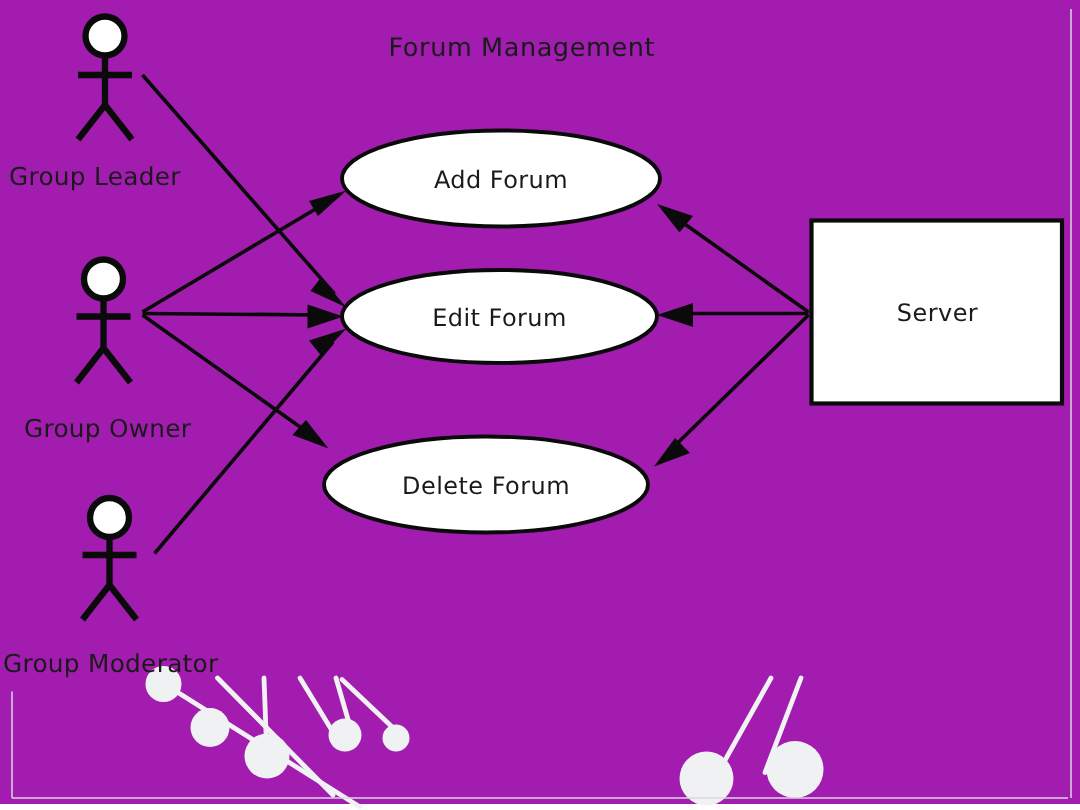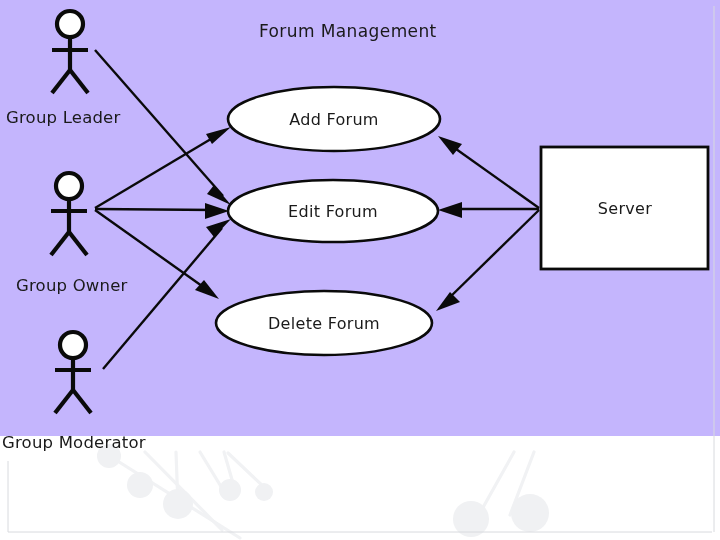--- a/index.html
+++ b/index.html
@@ -10,22 +10,22 @@
   }
   body {
     width: 720px;
     height: 540px;
     overflow: hidden;
     font-family: "DejaVu Sans", sans-serif;
   }
   #slide {
     position: relative;
     width: 720px;
-    height: 436px;
-    background: #c4b5fd;
+    height: 536px;
+    background: #a21caf;
     box-sizing: border-box;
   }
   #diagram-svg {
     position: absolute;
     left: 0;
     top: 0;
     width: 720px;
     height: 540px;
     display: block;
   }

